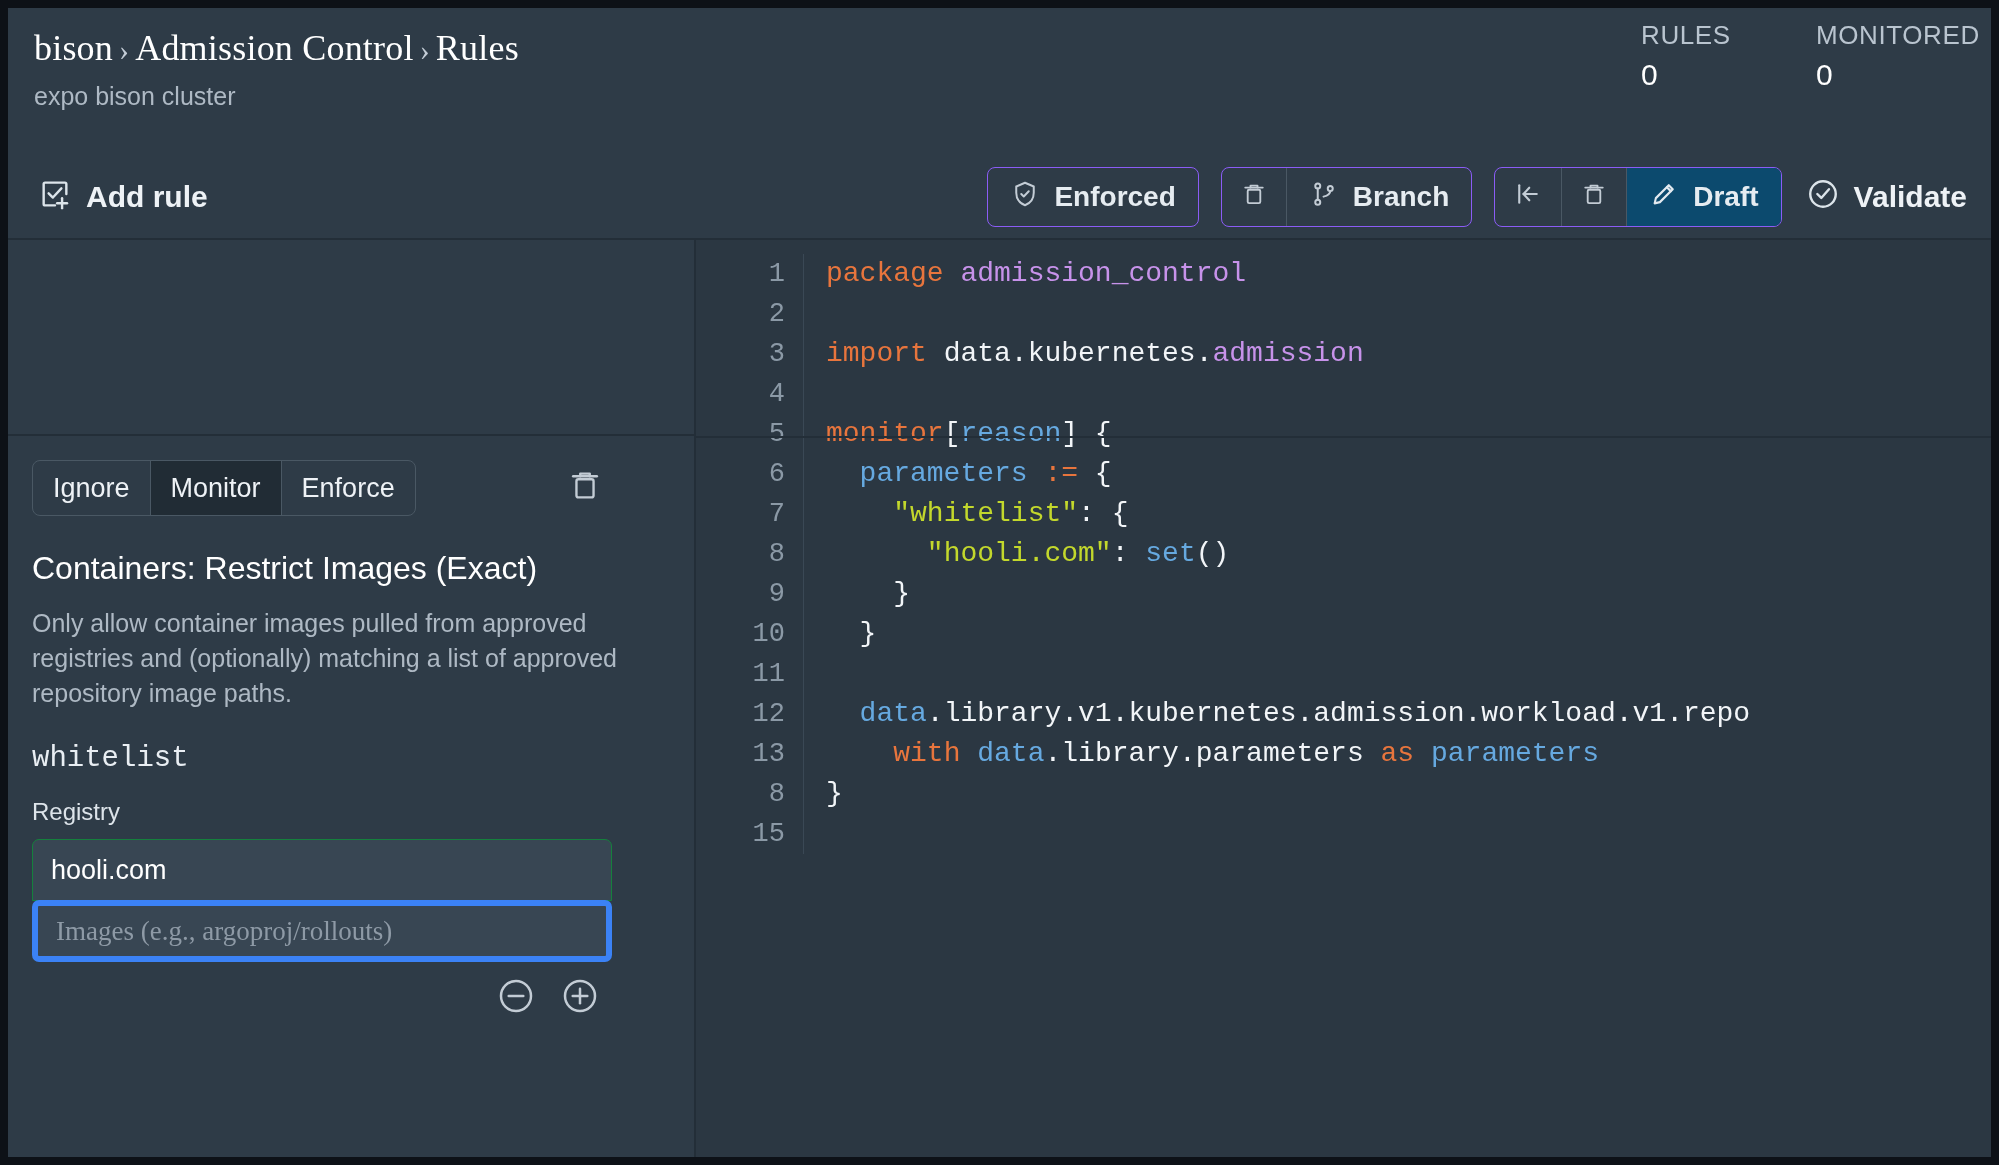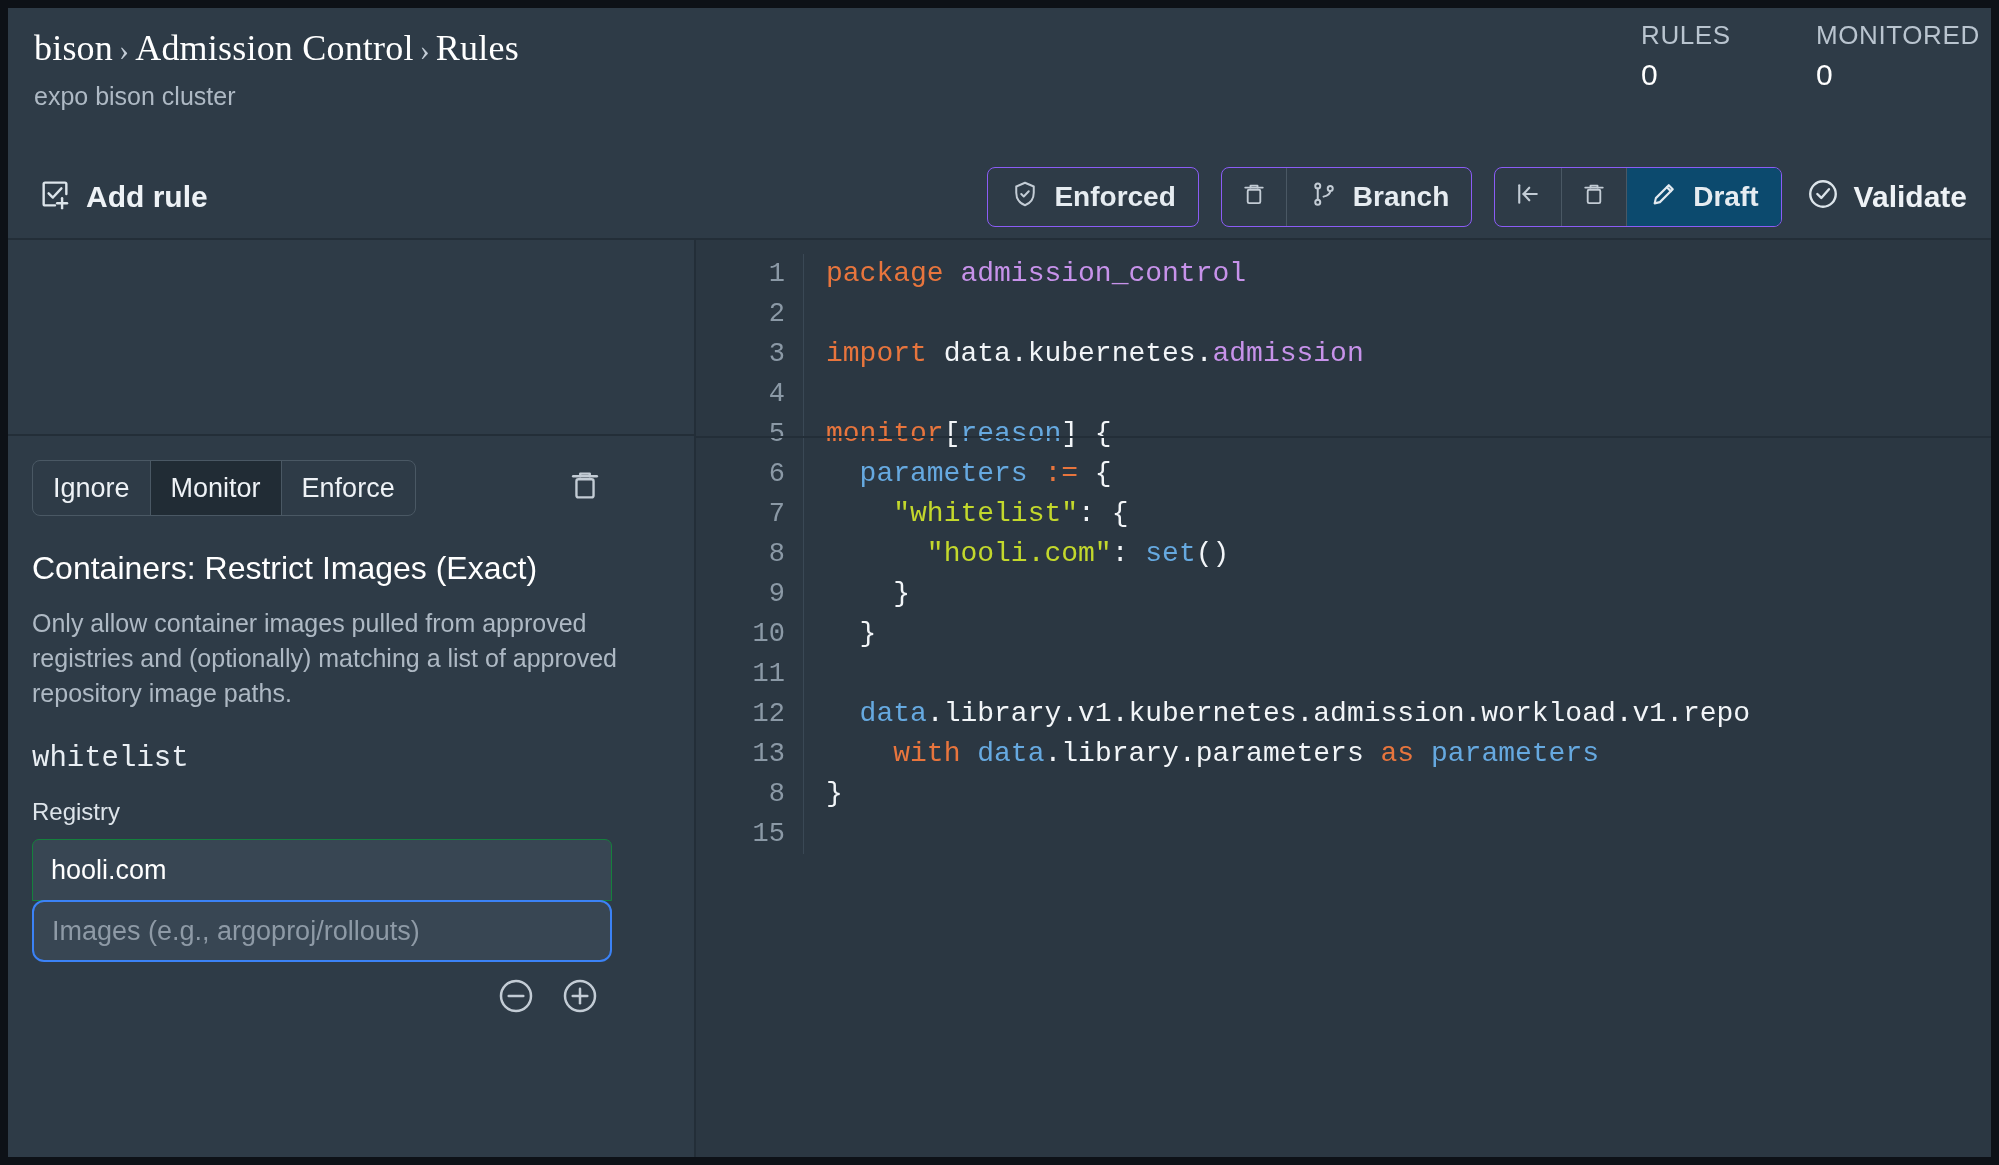--- a/index.html
+++ b/index.html
@@ -203,24 +203,25 @@
     border: 1px solid #15803d;
     border-radius: 7px 7px 0 0;
     color: #ffffff;
     font-size: 27px;
     padding: 0 18px;
     font-family: "Liberation Sans", sans-serif;
     outline: none;
     display: block;
   }
   .tinput.focused {
-    border: 2px solid #3b82f6;
-    border-radius: 12px;
+    border: 6px solid #3b82f6;
+    border-radius: 7px;
     margin-top: -1px;
     caret-color: #ffffff;
+    font-family: Liberation Serif, serif;
   }
   .tinput::placeholder { color: #8e9aa6; }
   .pm-row {
     display: flex;
     justify-content: flex-end;
     gap: 24px;
     width: 580px;
     margin: 14px 24px 0 24px;
     padding-right: 12px;
   }

